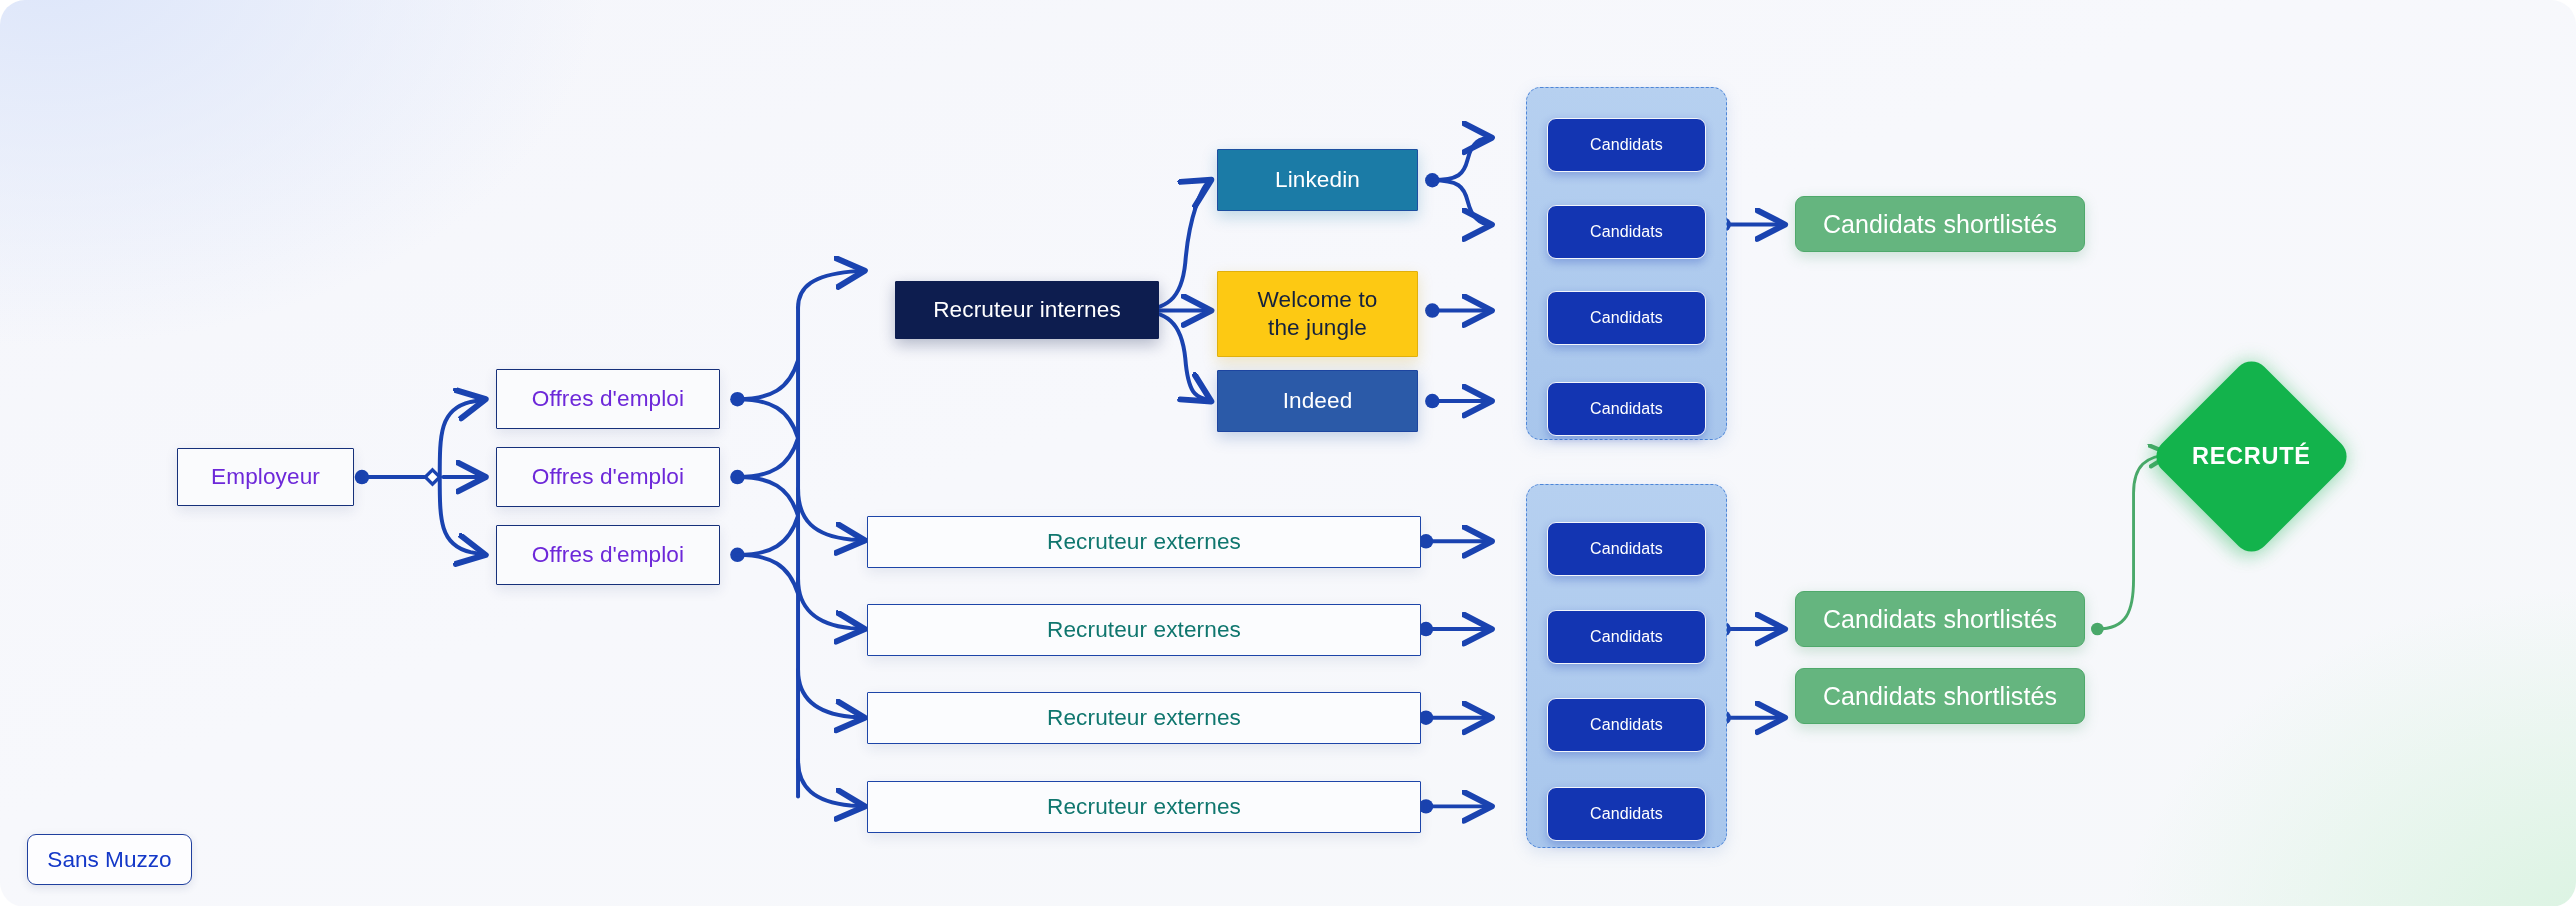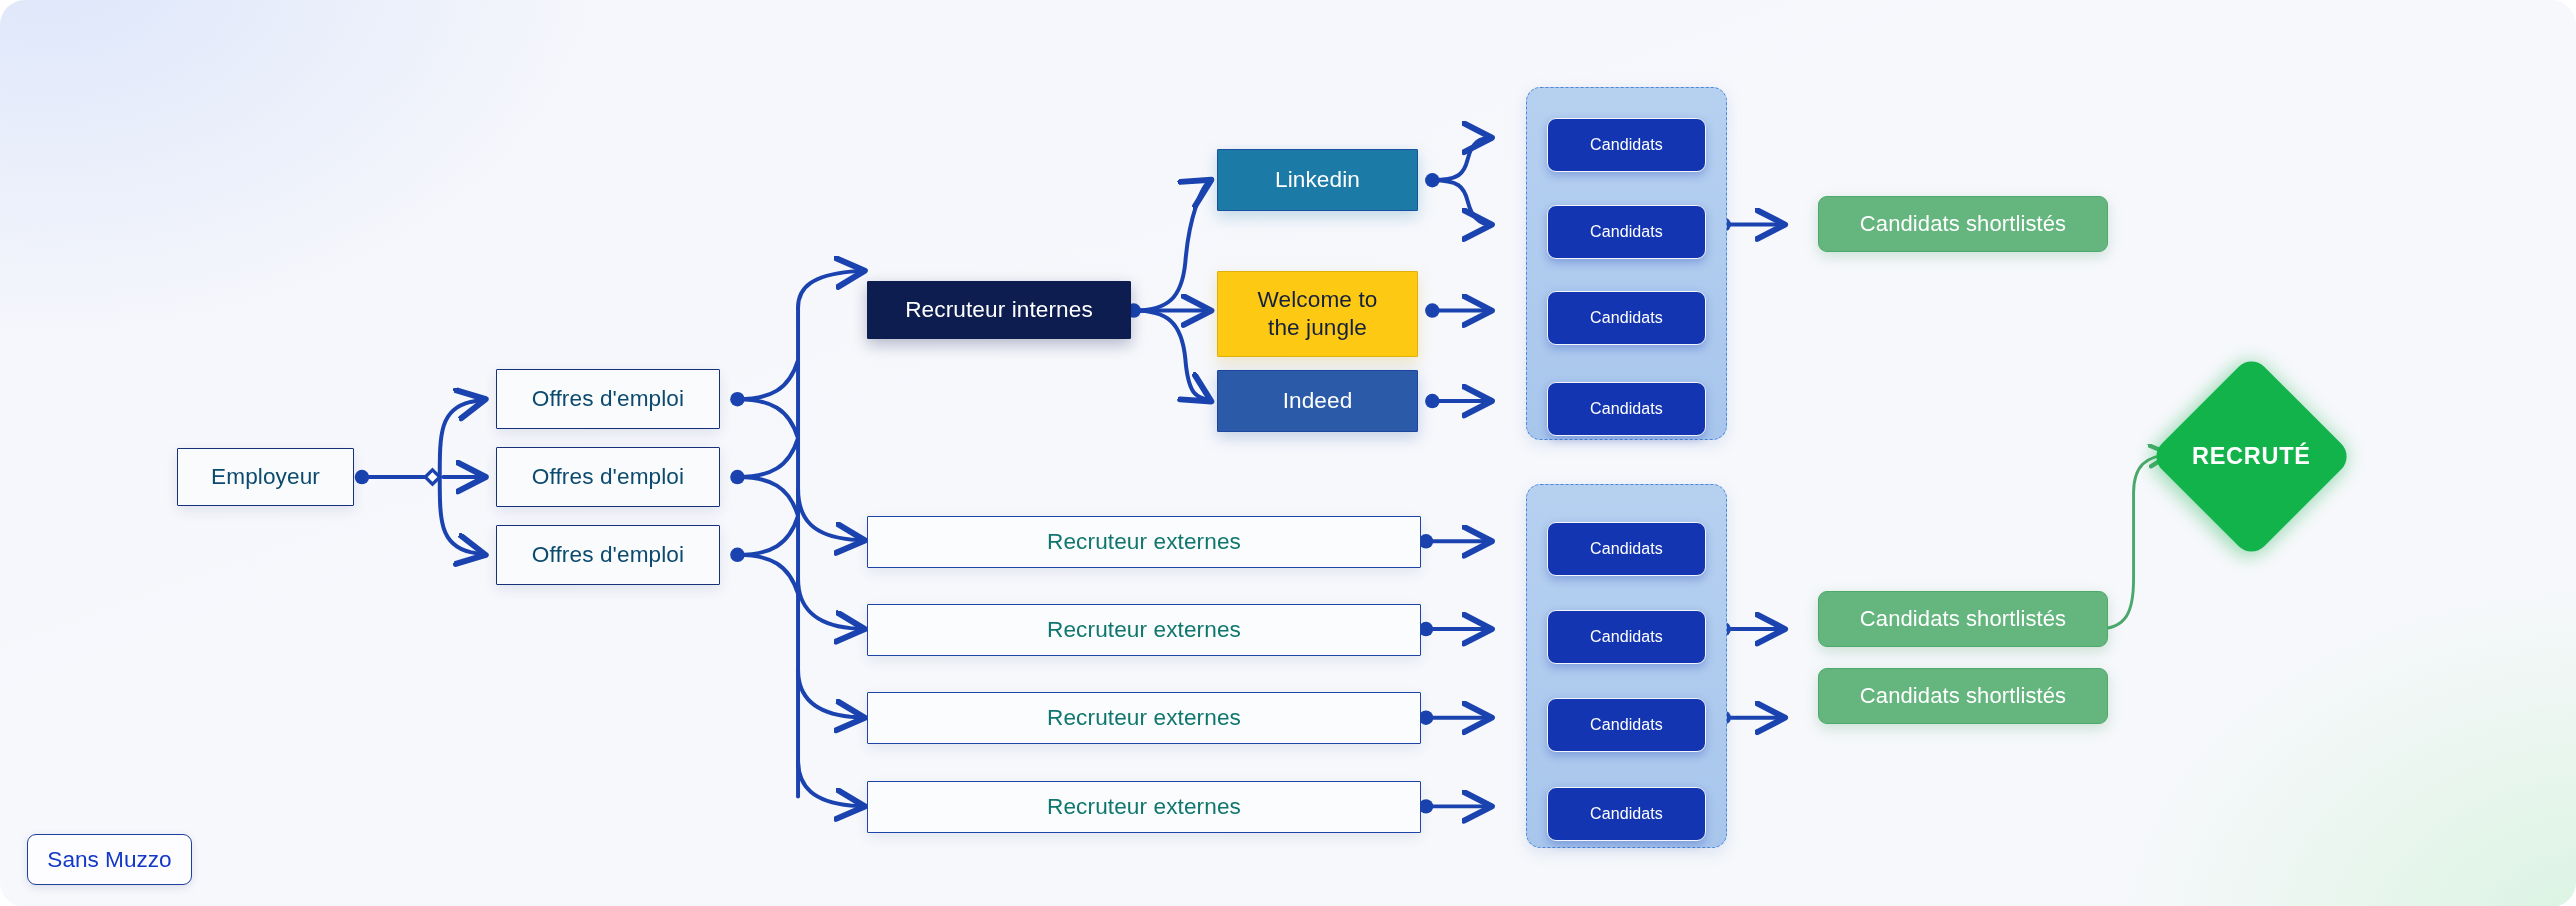--- a/index.html
+++ b/index.html
@@ -43,39 +43,40 @@
     border-radius: 1px;
     line-height: 1.22;
     letter-spacing: 0.1px;
     -webkit-font-smoothing: antialiased;
   }
 
   
   .node-white {
     background: #fafbfd;
     border: 1.4px solid #16307a;
-    color: #0c4a6e;
+    color: #6d28d9;
     font-size: 22.6px;
     box-shadow: 0 4.5px 12.7px rgba(30,50,110,0.10);
   }
   .node-white-thin {
     background: #fbfcfe;
     border: 1.4px solid #1d45a8;
     color: #0f766e;
     font-size: 22.6px;
     box-shadow: 0 4.5px 12.7px rgba(30,50,110,0.09);
   }
 
   
   .node-navy {
     background: #0d1d4f;
     border: 1.4px solid #0d1d4f;
     color: #ffffff;
     font-size: 22.6px;
     box-shadow: 0 5.4px 14.5px rgba(13,29,79,0.28);
+    margin-left: 28px;
   }
 
   
   .node-linkedin {
     background: #1b7ba6;
     border: 1.4px solid #1d4fa0;
     color: #ffffff;
     font-size: 22.6px;
     box-shadow: 0 5.4px 14.5px rgba(27,123,166,0.25);
   }
@@ -113,24 +114,23 @@
     background: linear-gradient(180deg, #b6d0f0 0%, #a8c6ec 100%);
     border: 1.8px dashed #4e86d8;
     box-shadow: 0 4.5px 14.5px rgba(100,140,200,0.18);
   }
 
   
   .node-short {
     background: #65b57f;
     border: 1.4px solid #4fa96b;
     color: #ffffff;
-    font-size: 22px;
+    font-size: 25px;
     border-radius: 9px;
     box-shadow: 0 4.5px 12.7px rgba(80,160,110,0.25);
-    margin-left: 23px;
   }
 
   
   .node-diamond {
     position: absolute;
     display: flex;
     align-items: center;
     justify-content: center;
     background: #13b34c;
     border-radius: 18px;

